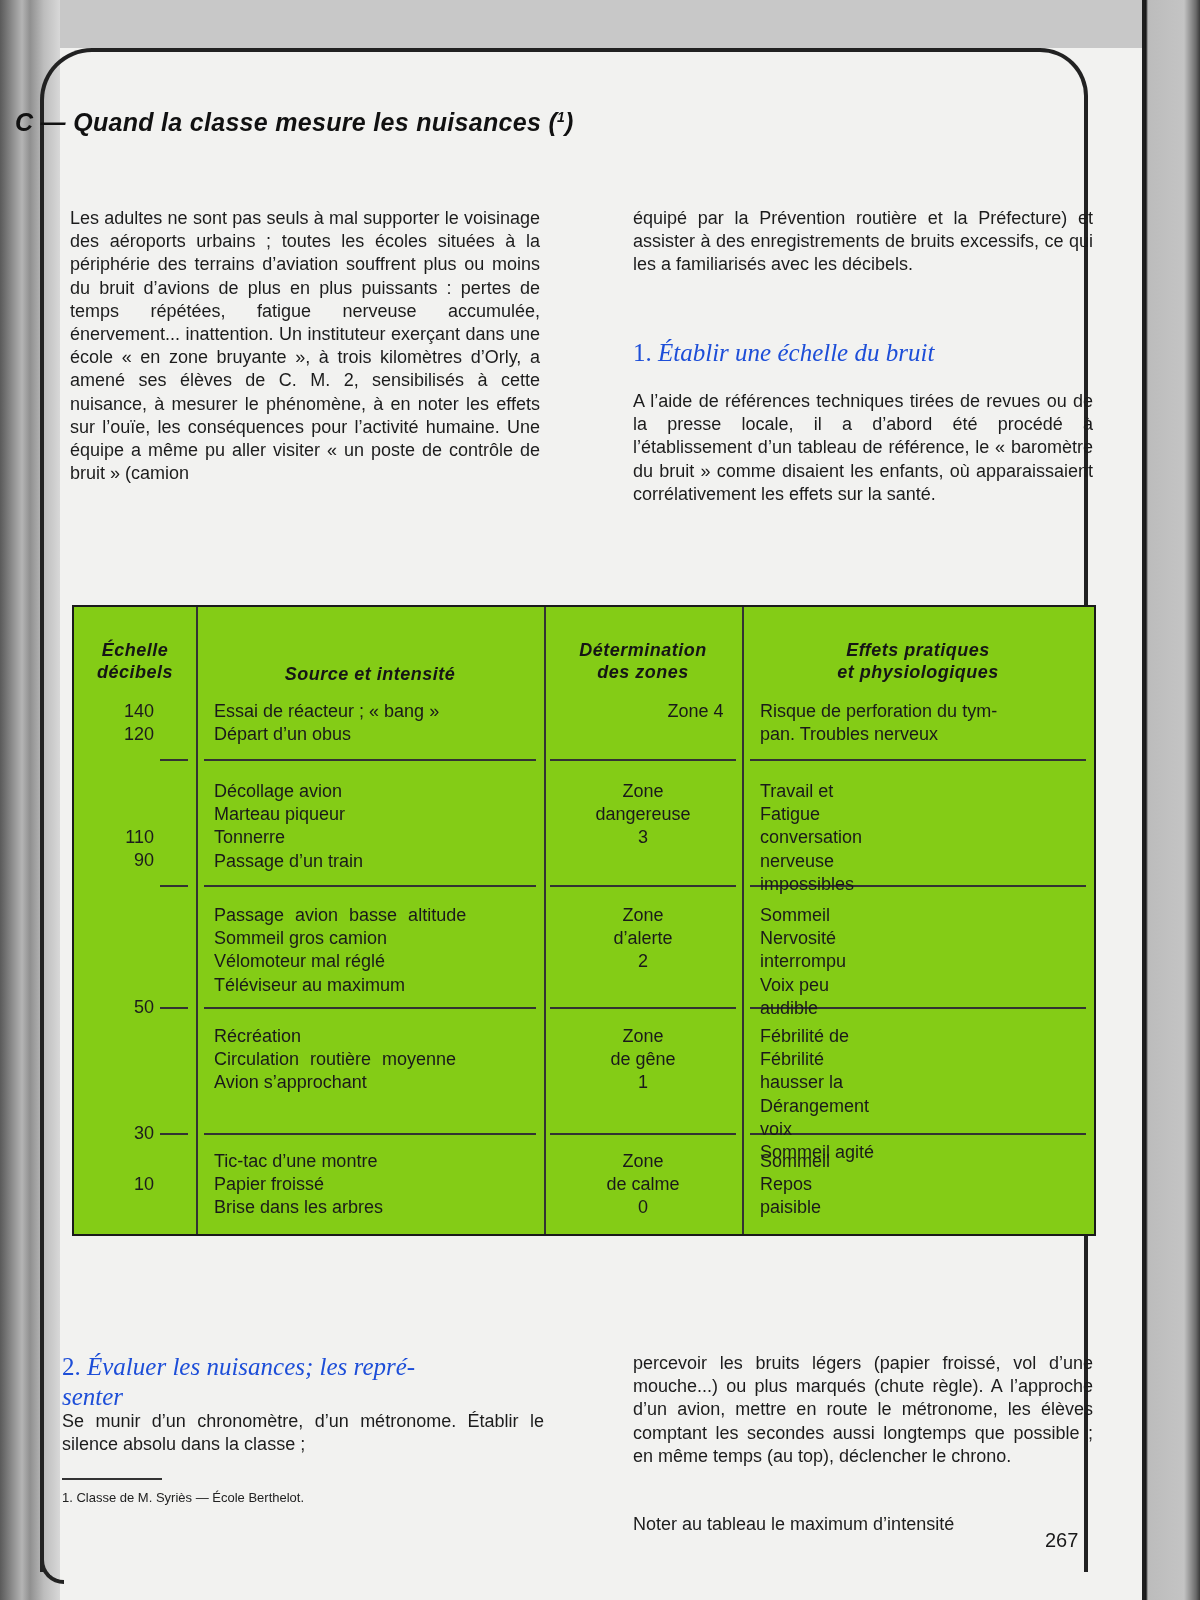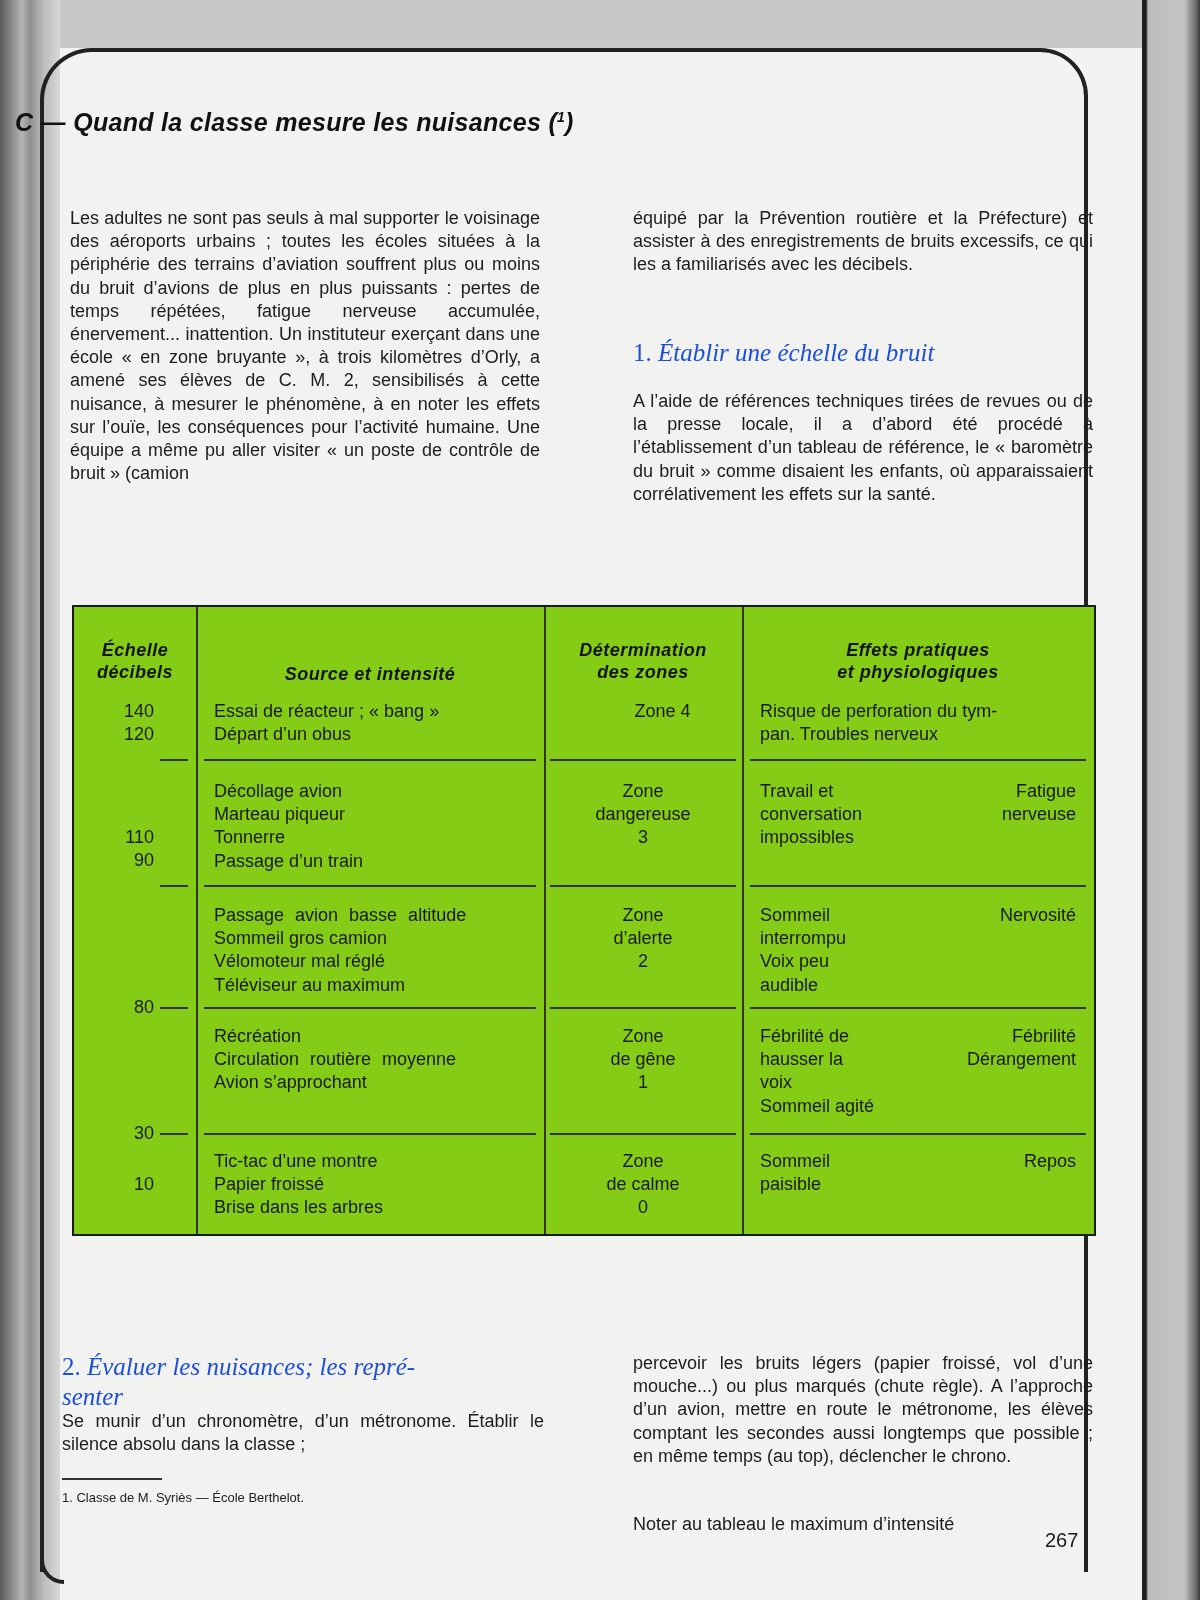--- a/index.html
+++ b/index.html
@@ -66,21 +66,21 @@
   }
   .vline { position:absolute; top:0; bottom:0; width:1.5px; background:#333; }
   .hseg { position:absolute; height:1.5px; background:#333; }
   .th {
     position:absolute; font-weight:bold; font-style:italic; font-size:18px;
     line-height:22px; text-align:center; color:#151515; letter-spacing:0.5px;
   }
   .cell { position:absolute; font-size:18px; line-height:23.2px; color:#1a1a1a; }
   .cell.center { text-align:center; }
   .cell .line { display:block; white-space:nowrap; }
-  .split { display:flex; justify-content:space-between; }
+  .split { display:flex; justify-content:space-between;flex-direction:column; }
   .db { position:absolute; font-size:18px; line-height:23.2px; text-align:right; width:80px; }
   .tick { position:absolute; height:1.5px; background:#333; width:28px; }
   .sec2 { position:absolute; left:62px; top:1352px; width:490px; }
   .sec2-body { position:absolute; left:62px; top:1410px; width:482px; }
   .footnote-rule { position:absolute; left:62px; top:1478px; width:100px; height:1.5px; background:#333; }
   .footnote { position:absolute; left:62px; top:1490px; font-size:13px; color:#222; }
   .col-br { position:absolute; left:633px; top:1352px; width:460px; }
   .col-br2 { position:absolute; left:633px; top:1513px; width:460px; }
   .page-num { position:absolute; left:1045px; top:1529px; font-size:20px; color:#1a1a1a; }
 </style>
@@ -151,29 +151,29 @@
 
   <div class="tick" style="left:86px; top:526px;"></div>
   <div class="hseg" style="left:130px; width:332px; top:526px;"></div>
   <div class="hseg" style="left:476px; width:186px; top:526px;"></div>
   <div class="hseg" style="left:676px; width:336px; top:526px;"></div>
 
   <div class="db" style="left:0; top:93px;">140</div>
   <div class="db" style="left:0; top:116px;">120</div>
   <div class="db" style="left:0; top:219px;">110</div>
   <div class="db" style="left:0; top:242px;">90</div>
-  <div class="db" style="left:0; top:389px;">80</div>
+  <div class="db" style="left:0; top:389px;">50</div>
   <div class="db" style="left:0; top:515px;">30</div>
   <div class="db" style="left:0; top:566px;">10</div>
 
   <div class="cell" style="left:140px; top:93px;">
     <span class="line">Essai de réacteur ; « bang »</span>
     <span class="line">Départ d’un obus</span>
   </div>
-  <div class="cell center" style="left:470px; top:93px; width:237px;">
+  <div class="cell center" style="left:470px; top:93px; width:237px;padding-left:33px;">
     <span class="line">Zone 4</span>
   </div>
   <div class="cell" style="left:686px; top:93px; width:324px;">
     <span class="line">Risque de perforation du tym-</span>
     <span class="line">pan. Troubles nerveux</span>
   </div>
 
   <div class="cell" style="left:140px; top:173px;">
     <span class="line">Décollage avion</span>
     <span class="line">Marteau piqueur</span>

